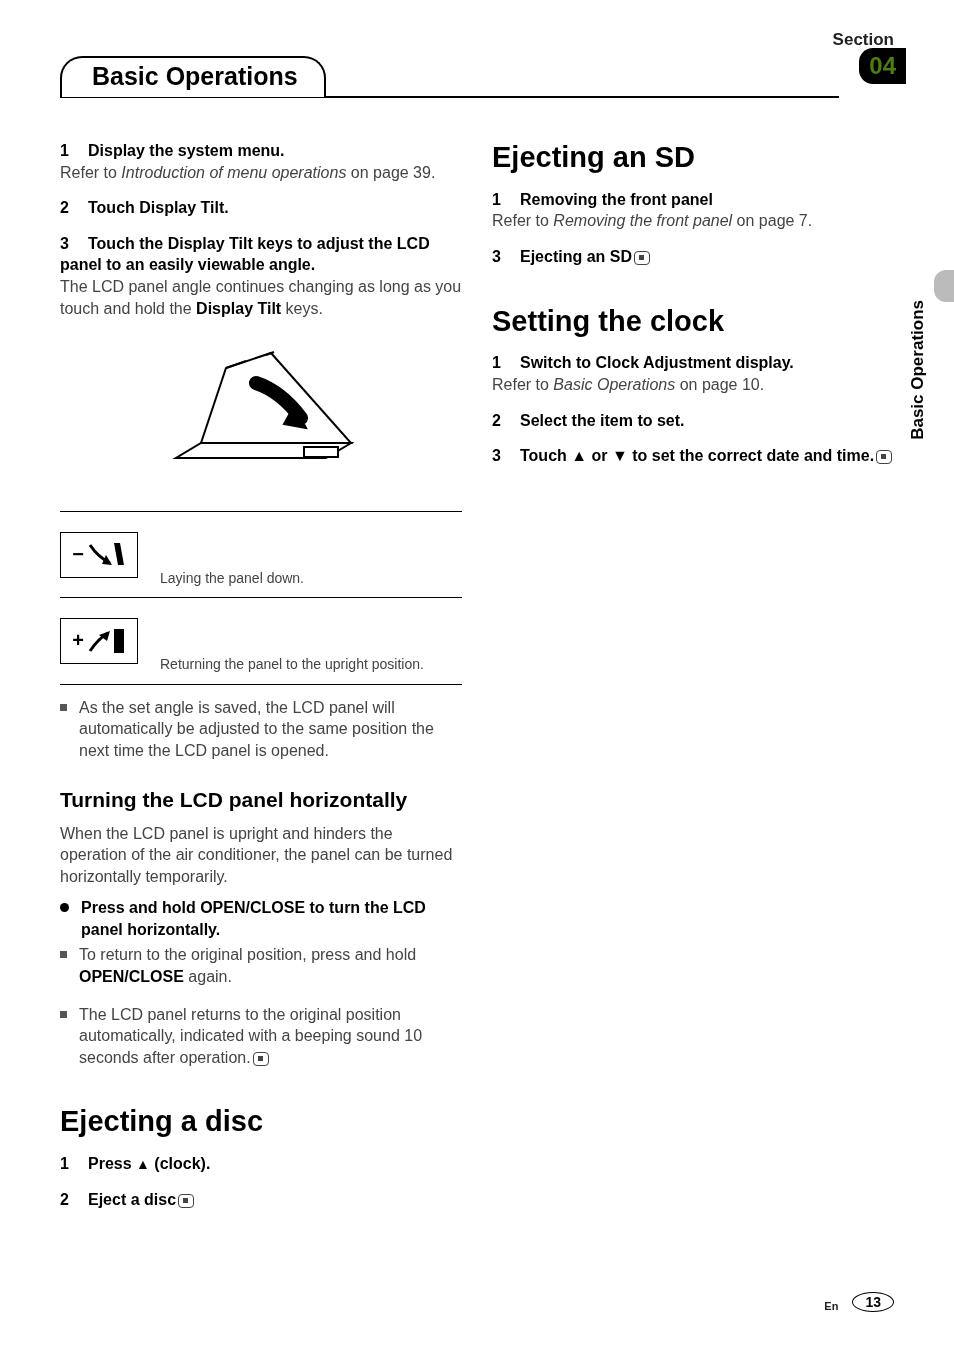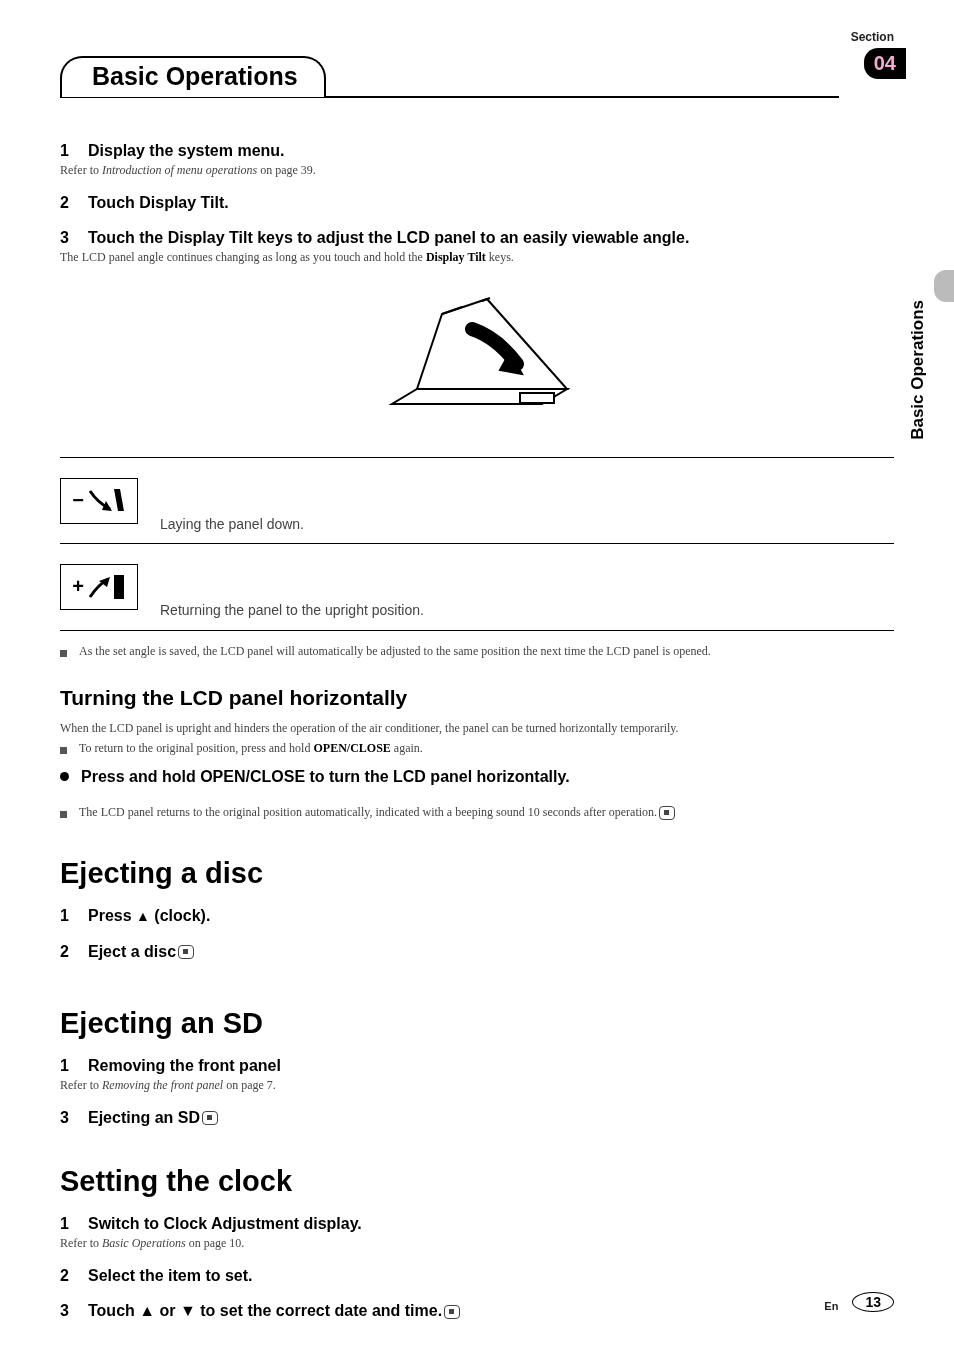--- a/index.html
+++ b/index.html
@@ -8,52 +8,52 @@
       width: 954px;
       height: 1352px;
       background: #fff;
       color: #000;
       position: relative;
     }
     .page { padding: 40px 60px 40px 60px; position: relative; height: 100%; }
     .header-row { position: relative; height: 60px; margin-bottom: 40px; }
     .section-label {
       position: absolute; right: 0; top: -10px;
-      font-size: 12px; font-weight: bold; color: #222;
+      font-size: 17px; font-weight: bold; color: #222;
     }
     .section-badge {
       position: absolute; right: -12px; top: 8px;
-      background: #000; color: #f9a8d4;
-      font-weight: bold; font-size: 20px;
+      background: #000; color: #4d7c0f;
+      font-weight: bold; font-size: 24px;
       padding: 4px 10px; border-radius: 14px 0 0 14px;
     }
     .tab-wrap {
       position: absolute; left: 0; top: 18px; right: 55px;
       height: 40px;
     }
     .tab-wrap::before {
       content: '';
       position: absolute; left: 0; right: 0; bottom: 0;
       border-bottom: 2px solid #000;
     }
     .tab-title {
       display: inline-block;
       font-size: 25px; font-weight: bold;
       padding: 4px 26px 6px 30px;
       border: 2px solid #000;
       border-bottom: none;
       border-radius: 22px 22px 0 0;
       position: relative; top: -2px; background: #fff;
     }
-    .columns { display: flex; gap: 30px; flex-direction: column; }
+    .columns { display: flex; gap: 30px; }
     .col { flex: 1; }
     .step-block { margin-bottom: 14px; }
     .step-title { font-weight: bold; font-size: 16px; color: #000; line-height: 1.35; }
     .step-num { display: inline-block; width: 28px; font-weight: bold; }
-    .body-text { font-size: 12px; color: #444; line-height: 1.35; font-family: Liberation Serif, serif; }
+    .body-text { font-size: 16px; color: #444; line-height: 1.35; }
     .italic { font-style: italic; }
     .bold { font-weight: bold; color: #000; }
     .diagram-box {
       width: 100%; height: 160px; margin: 14px 0 18px 0;
       display: flex; align-items: center; justify-content: center;
     }
     .diagram-svg { width: 210px; height: 140px; }
     .icon-row {
       border-top: 1px solid #000;
       display: flex; align-items: center; gap: 22px;
@@ -185,29 +185,29 @@
       </div>
 
       <div class="bullet-row">
         <div class="square-bullet"></div>
         <div class="body-text">As the set angle is saved, the LCD panel will automatically be adjusted to the same position the next time the LCD panel is opened.</div>
       </div>
 
       <div class="h2">Turning the LCD panel horizontally</div>
       <div class="body-text">When the LCD panel is upright and hinders the operation of the air conditioner, the panel can be turned horizontally temporarily.</div>
 
-      <div class="bullet-row" style="margin-top:4px;">
-        <div class="square-bullet"></div>
-        <div class="body-text">
-          <span>To return to the original position, press and hold </span><span class="bold">OPEN/CLOSE</span><span> again.</span>
-        </div>
-      </div>
       <div class="bullet-row" style="margin-top:10px;">
         <div class="round-bullet"></div>
         <div class="step-title" style="font-size:16px;">Press and hold OPEN/CLOSE to turn the LCD panel horizontally.</div>
+      </div>
+      <div class="bullet-row" style="margin-top:4px;">
+        <div class="square-bullet"></div>
+        <div class="body-text">
+          <span>To return to the original position, press and hold </span><span class="bold">OPEN/CLOSE</span><span> again.</span>
+        </div>
       </div>
       <div class="bullet-row" style="margin-top:16px;">
         <div class="square-bullet"></div>
         <div class="body-text">
           <span>The LCD panel returns to the original position automatically, indicated with a beeping sound 10 seconds after operation.</span><span class="end-glyph"></span>
         </div>
       </div>
 
       <div class="h1 mid">Ejecting a disc</div>
 

